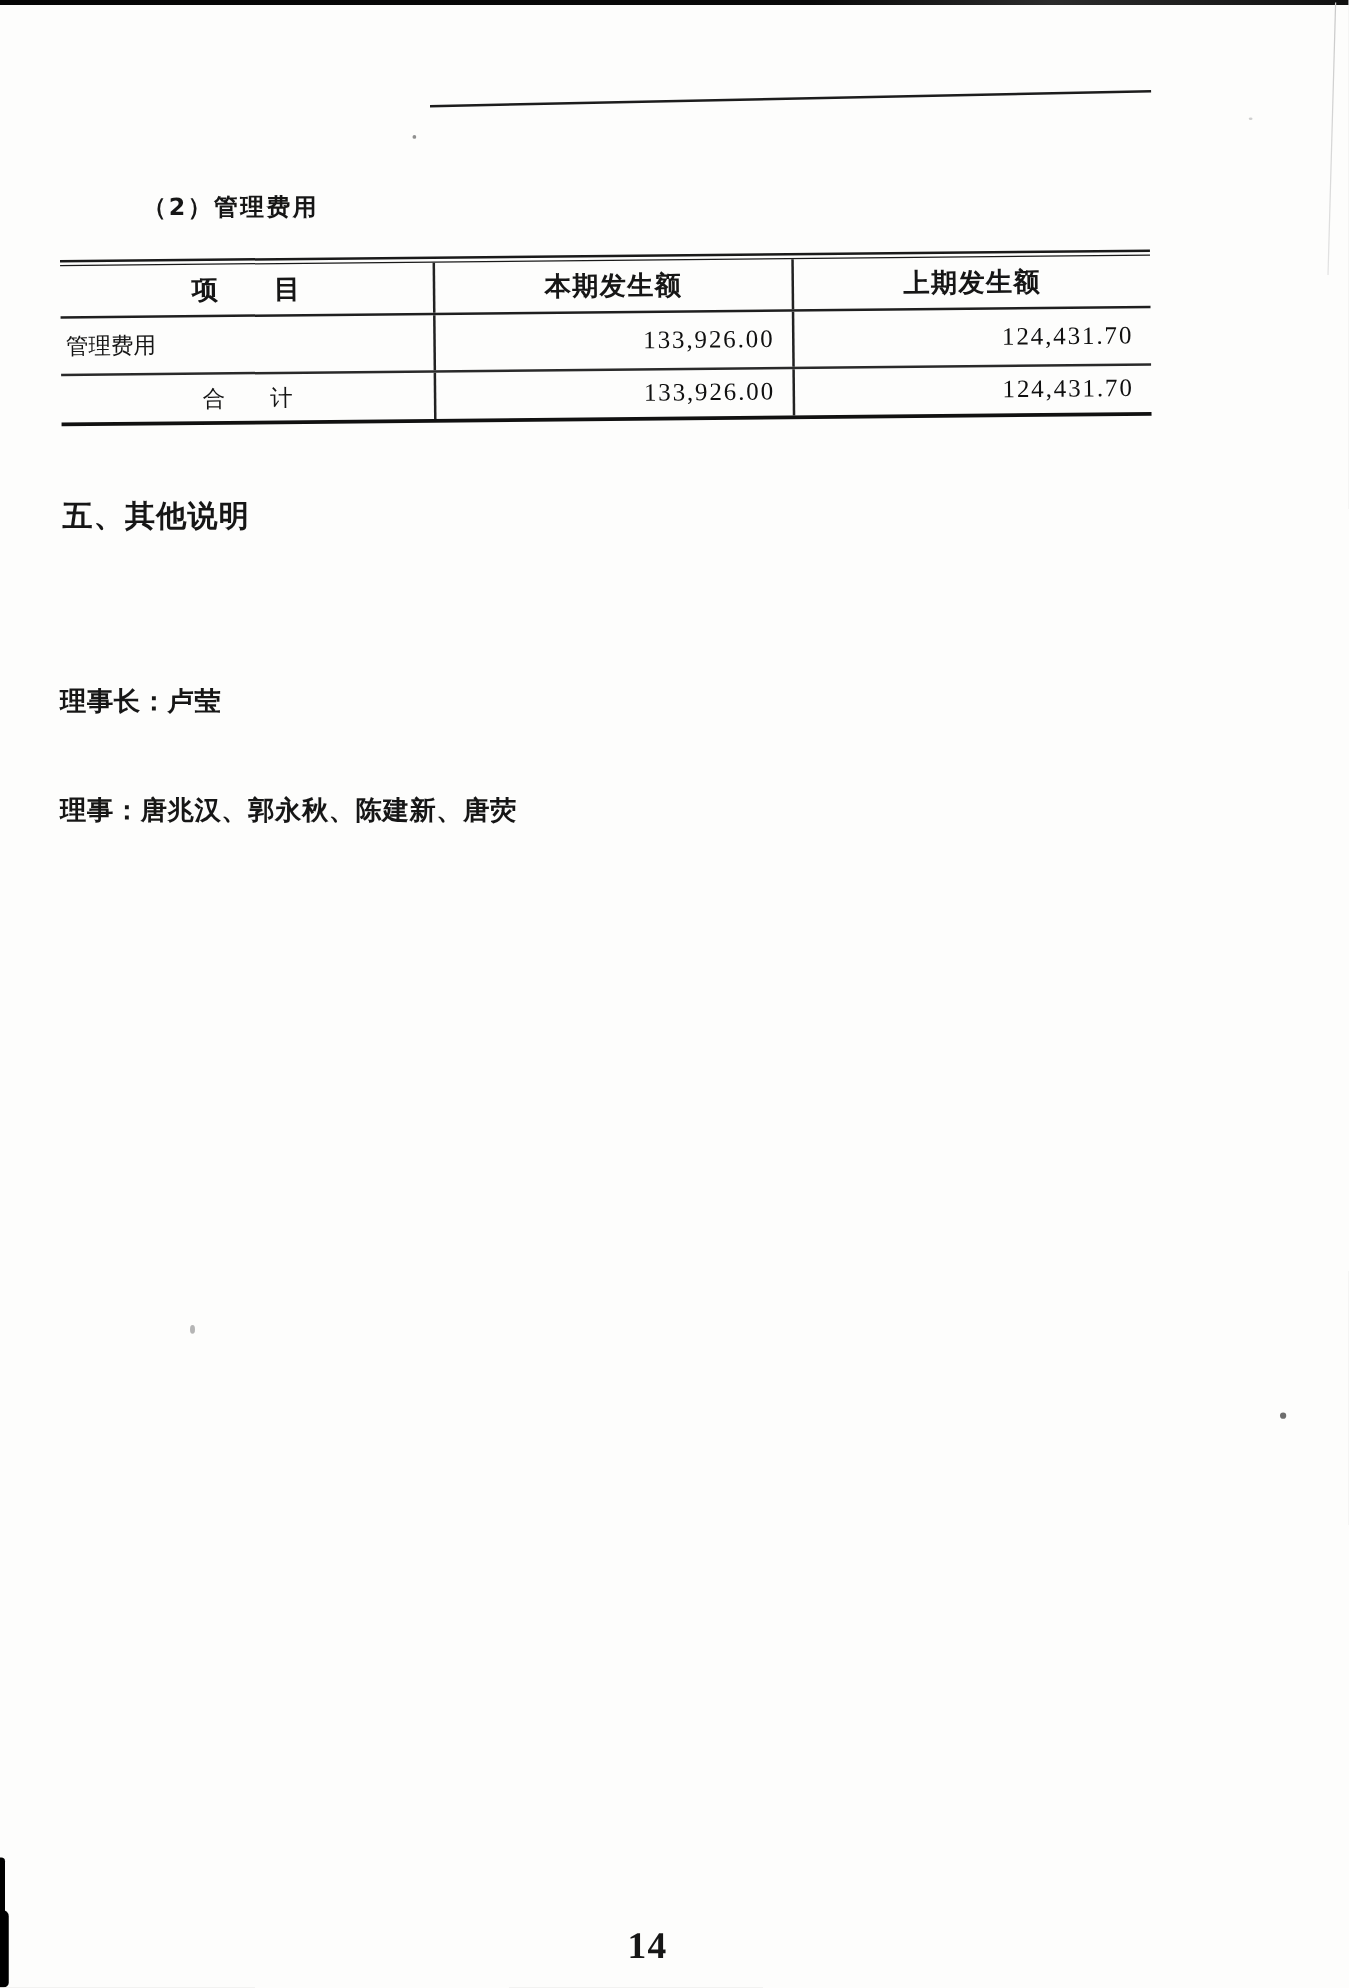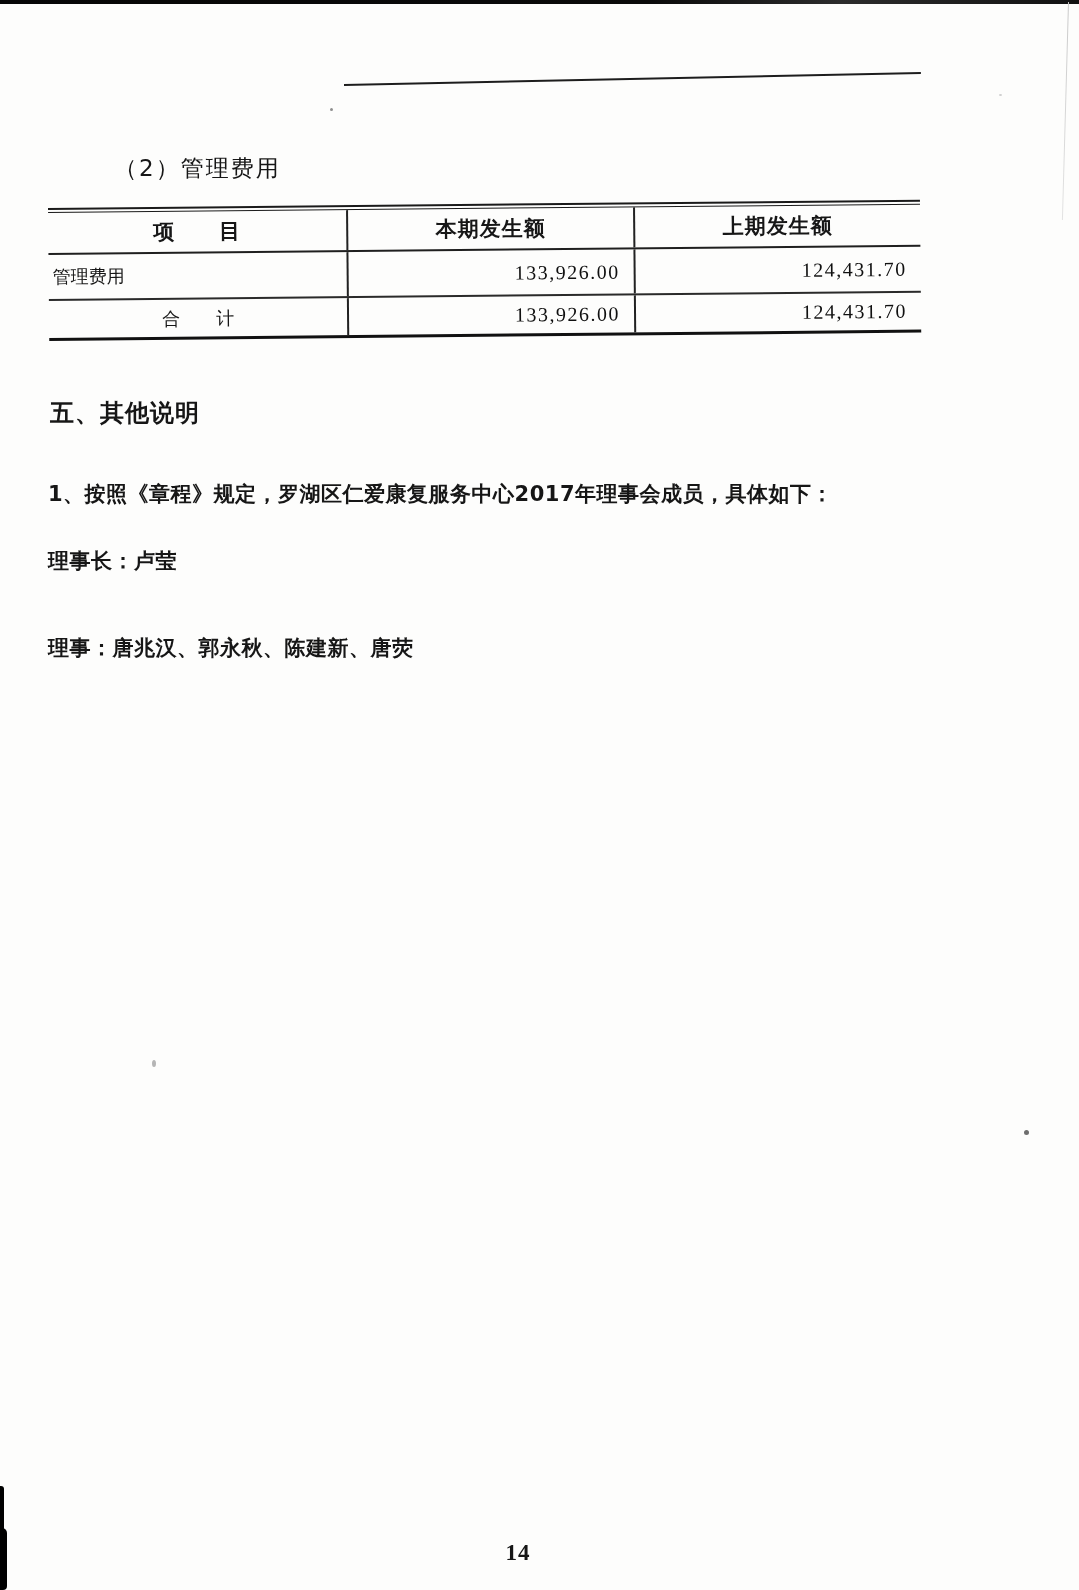--- a/index.html
+++ b/index.html
@@ -31,21 +31,21 @@
   .speck-a { left:330px; top:108px; width:3px; height:3px; background:#8f8f8f; }
   .speck-b { left:999px; top:94px; width:3px; height:2px; background:#cfcfcf; }
   .speck-c { left:152px; top:1060px; width:4px; height:7px; background:#b5b5b5; }
   .speck-d { left:1024px; top:1130px; width:5px; height:5px; background:#6e6e6e; }
   .blob-a { position:absolute; left:0; top:1486px; width:4px; height:48px; background:#000; border-radius:0 3px 3px 0; }
   .blob-b { position:absolute; left:0; top:1528px; width:7px; height:62px; background:#000; border-radius:0 5px 4px 0; }
 
   
   .h-expense {
     position:absolute; left:114px; top:153px;
-    font-size:23px; font-weight:400; letter-spacing:2px;
+    font-size:19px; font-weight:700; letter-spacing:2px;
   }
   .h-section {
     position:absolute; left:50px; top:397px;
     font-size:24px; font-weight:700; letter-spacing:1px;
   }
   .para {
     position:absolute; left:48px;
     font-size:21px; font-weight:600; letter-spacing:0.5px; white-space:nowrap;
   }
   .p1 { top:480px; }
@@ -74,21 +74,21 @@
   .head-txt { font-size:21px; font-weight:700; letter-spacing:1px; }
   .label-txt { font-size:18px; font-weight:400; }
   .num-txt {
     font-family:"Liberation Serif", serif;
     font-size:20px; letter-spacing:1.5px; font-weight:500; color:#101010;
   }
 
   .page-num {
     position:absolute; left:0; top:1540px; width:1036px; text-align:center;
     font-family:"Liberation Serif", serif;
-    font-size:23px; font-weight:700; letter-spacing:1px;
+    font-size:30px; font-weight:700; letter-spacing:1px;
   }
 </style>
 </head>
 <body>
 
 <div class="page">
 
   <div class="top-bar"></div>
   <div class="right-line"></div>
   <div class="header-rule"></div>
@@ -137,19 +137,18 @@
         <span class="num-txt">133,926.00</span>
       </div>
       <div class="cell c3 num">
         <span class="num-txt">124,431.70</span>
       </div>
     </div>
   </div>
 
   <div class="h-section">五、其他说明</div>
 
-  <div class="para p1">1、按照《章程》规定，罗湖区仁爱康复服务中心2017年理事会成员，具体如下：</div>
   <div class="para p2">理事长：卢莹</div>
   <div class="para p3">理事：唐兆汉、郭永秋、陈建新、唐荧</div>
 
   <div class="page-num">14</div>
 
 </div>
 
 </body></html>

